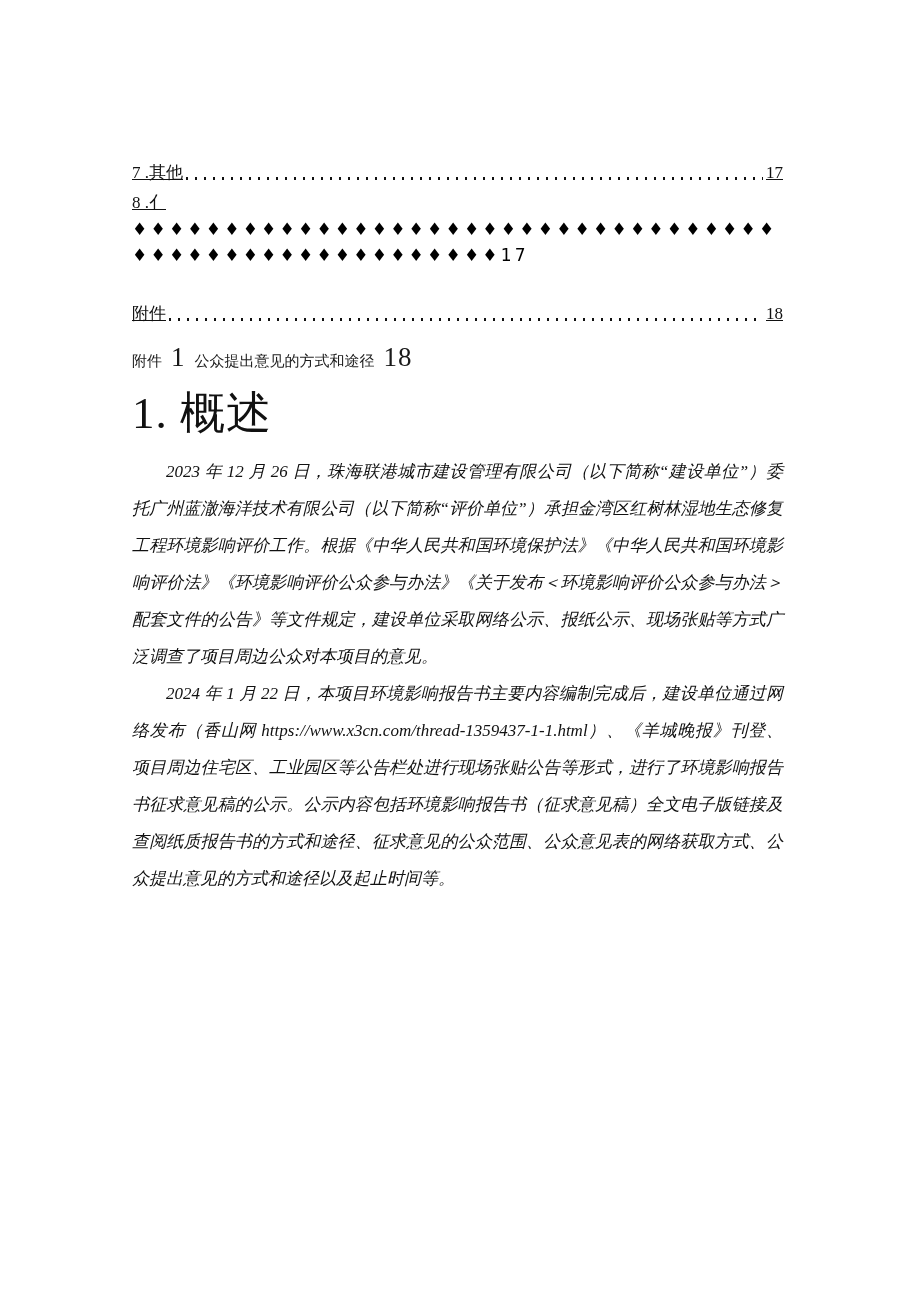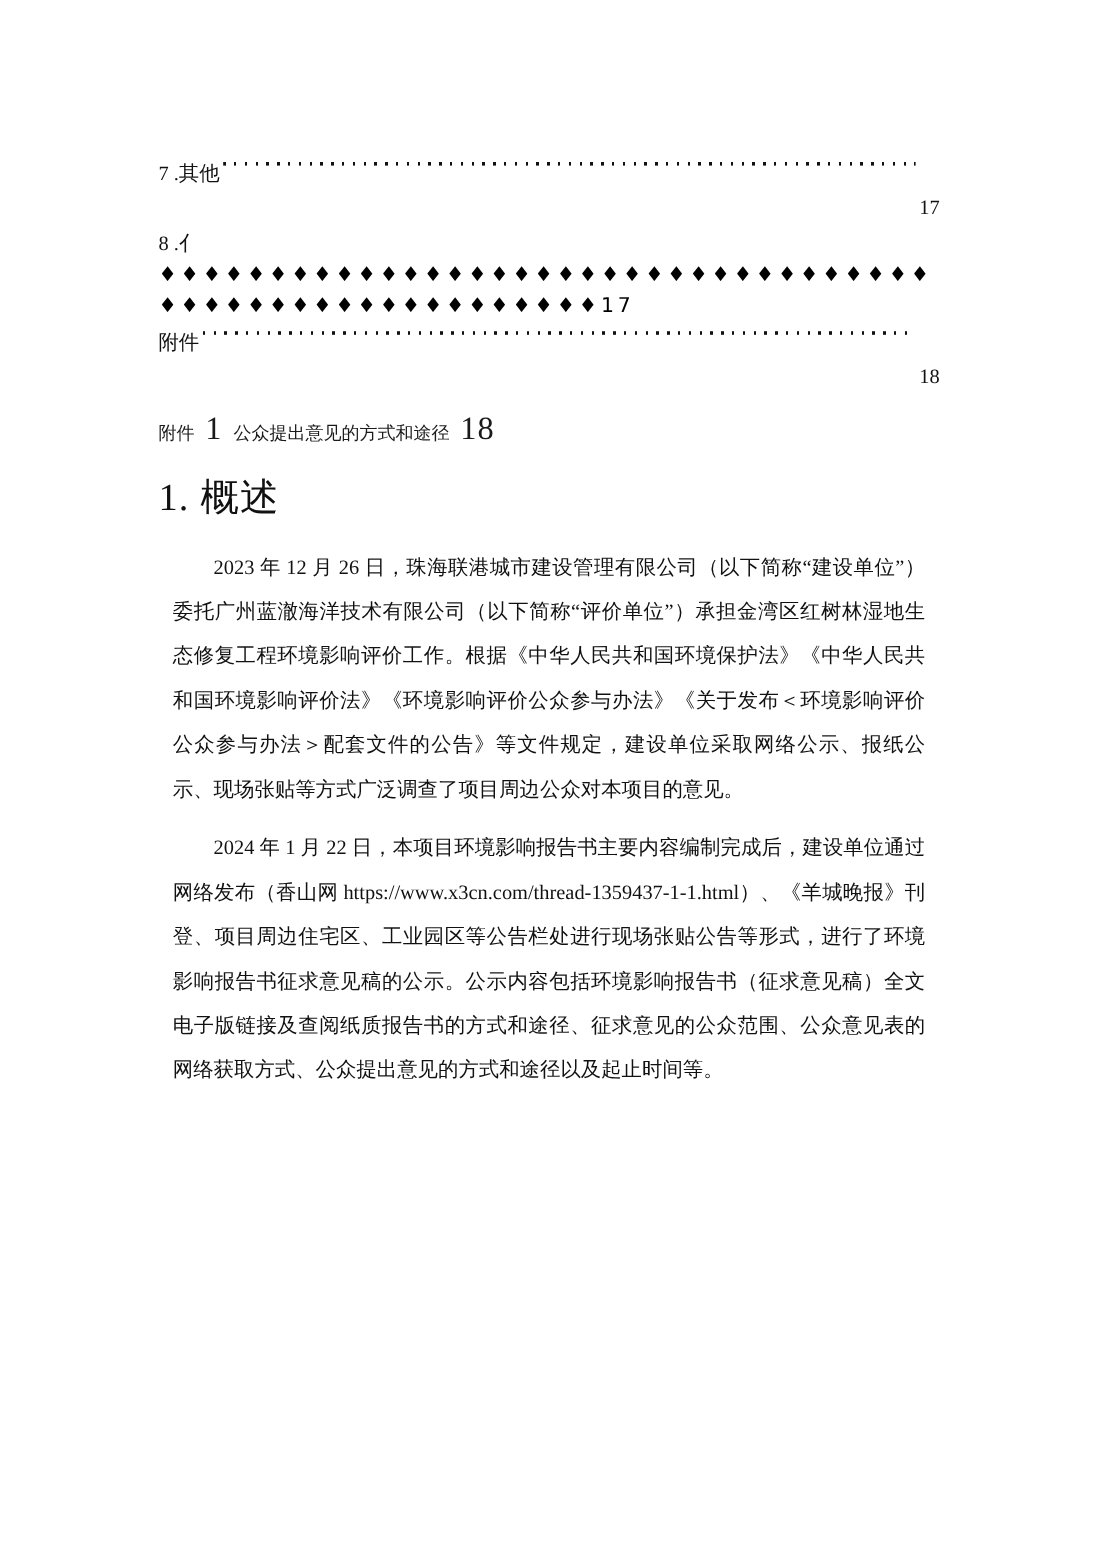--- a/index.html
+++ b/index.html
@@ -14,23 +14,25 @@
     background: #ffffff;
     color: #1a1a1a;
     font-family: "Liberation Serif", "DejaVu Serif", serif;
     overflow: hidden;
     box-sizing: border-box;
     padding: 0 137px 0 132px;
   }
   
   .toc-row {
     display: flex;
+    align-items: flex-end;
     font-size: 17px;
     line-height: 20px;
     color: #111111;
+    text-decoration: underline;
   }
   .toc-row .toc-label { white-space: pre; }
   .toc-row .toc-page  { white-space: pre; margin-top: 28px; }
   .leader {
     flex: 1 1 auto;
     height: 3px;
     margin: 0 3px 3px 3px;
     background-image: repeating-linear-gradient(to right, #111 0px, #111 2px, transparent 2px, transparent 9px);
     background-repeat: repeat-x;
   }
@@ -55,33 +57,34 @@
     align-items: baseline;
   }
   .attachment-line .big-num {
     font-size: 27px;
     margin: 0 9px;
     letter-spacing: 1px;
   }
   
   .section-heading {
     margin: 14px 0 0 0;
-    font-size: 32px;
+    font-size: 45px;
     font-weight: 400;
     line-height: 38px;
     letter-spacing: 1px;
     color: #111111;
   }
   .para {
-    margin: 12px;
+    margin: 0;
     font-size: 17px;
     line-height: 37px;
     text-align: justify;
     text-indent: 2em;
     color: #111111;
+    font-style: italic;
   }
   .para-first { margin-top: 21px; }
 </style>
 </head>
 <body>
 
 <div class="page">
 
   <div class="toc">
 

